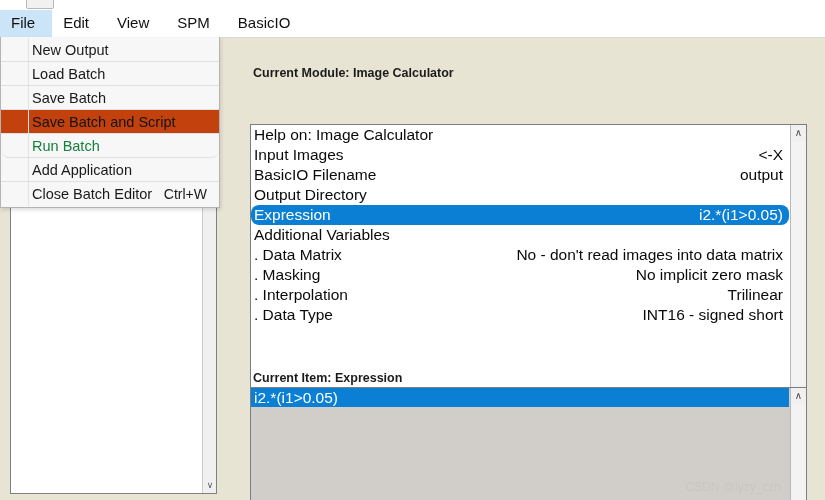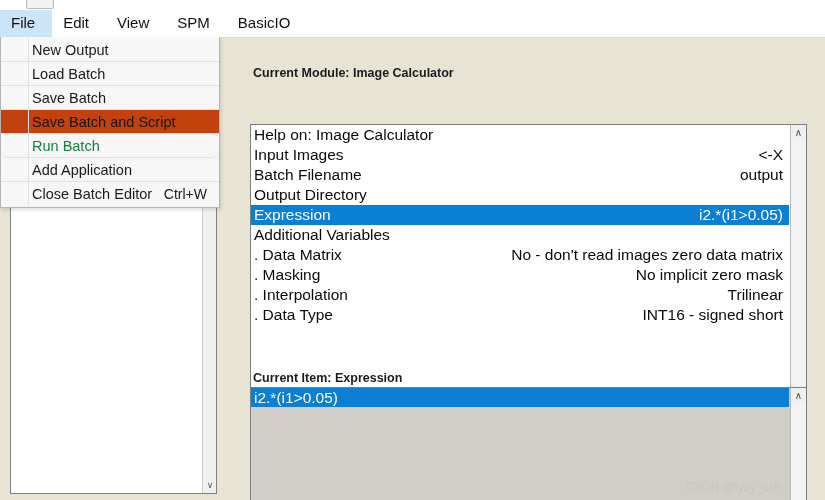--- a/index.html
+++ b/index.html
@@ -191,20 +191,21 @@
     position: absolute;
     left: 3px; top: 0;
   }
   .list-row .val {
     position: absolute;
     right: 6px; top: 0;
   }
   .list-row.sel {
     background: #0a7fd4;
     color: #ffffff;
+    border-radius: 8px;
   }
 
   
   .editbox {
     position: absolute;
     left: 17px; top: 350px;
     width: 557px; height: 135px;
     background: #d1cec9;
     border: 1px solid #7e7e7e;
     box-sizing: border-box;
@@ -282,36 +283,36 @@
     <div class="listbox">
       <div class="list-scroll-area" id="module-rows">
           <div class="list-row">
             <span class="lbl">Help on: Image Calculator</span>
           </div>
           <div class="list-row">
             <span class="lbl">Input Images</span>
             <span class="val">&lt;-X</span>
           </div>
           <div class="list-row">
-            <span class="lbl">Batch Filename</span>
+            <span class="lbl">BasicIO Filename</span>
             <span class="val">output</span>
           </div>
           <div class="list-row">
             <span class="lbl">Output Directory</span>
           </div>
           <div class="list-row sel">
             <span class="lbl">Expression</span>
             <span class="val">i2.*(i1&gt;0.05)</span>
           </div>
           <div class="list-row">
             <span class="lbl">Additional Variables</span>
           </div>
           <div class="list-row">
             <span class="lbl">. Data Matrix</span>
-            <span class="val">No - don't read images zero data matrix</span>
+            <span class="val">No - don't read images into data matrix</span>
           </div>
           <div class="list-row">
             <span class="lbl">. Masking</span>
             <span class="val">No implicit zero mask</span>
           </div>
           <div class="list-row">
             <span class="lbl">. Interpolation</span>
             <span class="val">Trilinear</span>
           </div>
           <div class="list-row">

